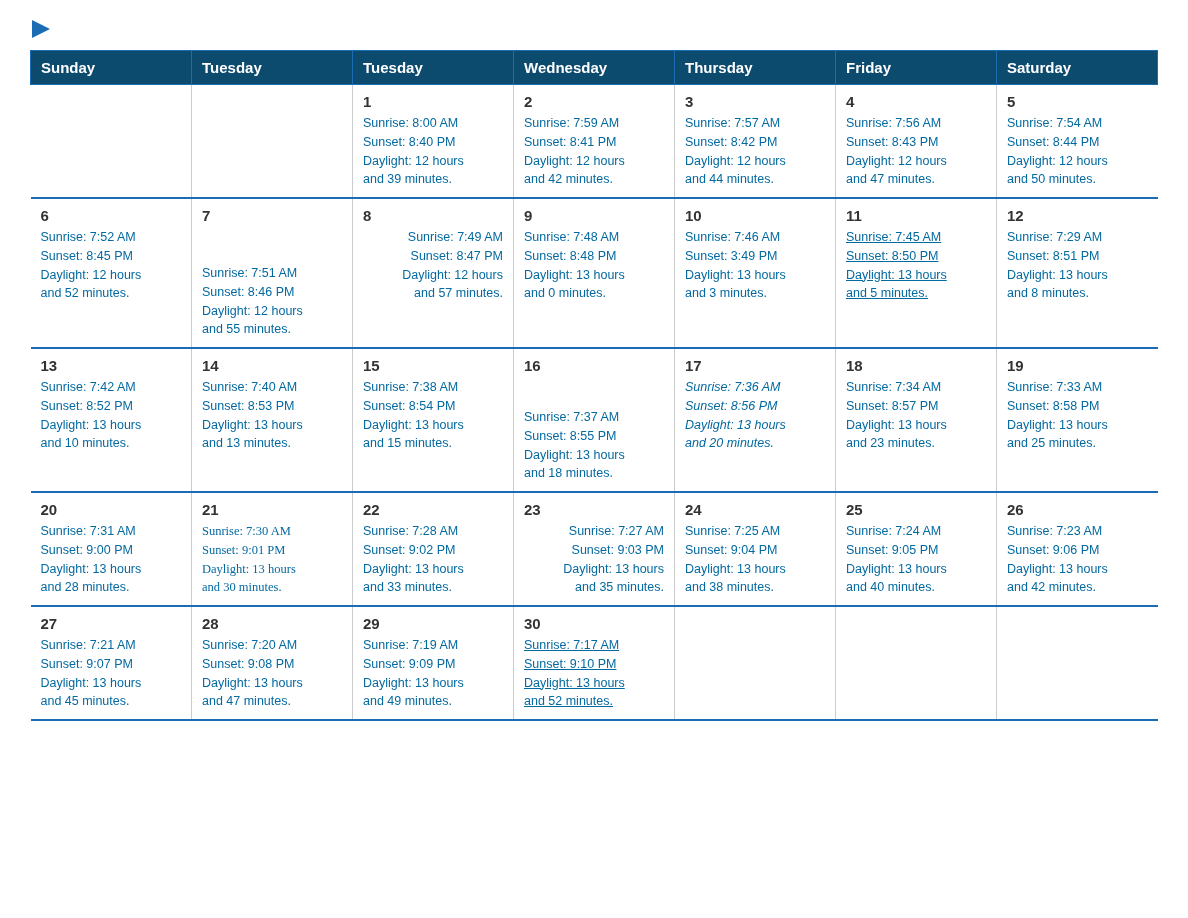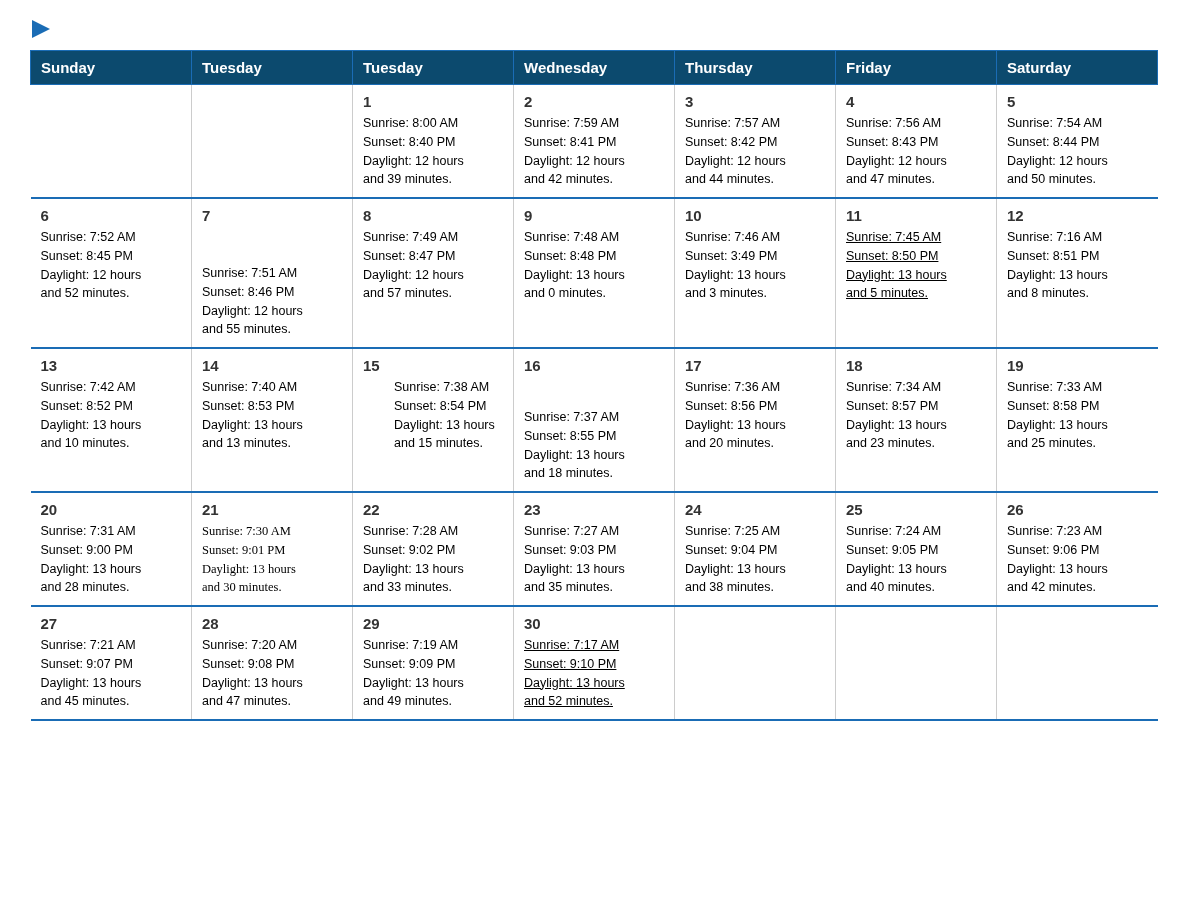--- a/index.html
+++ b/index.html
@@ -64,21 +64,21 @@
     }
     .day-number {
       font-size: 15px;
       font-weight: bold;
       color: #333;
       display: block;
       margin-bottom: 4px;
     }
     .day-info {
       font-size: 12.5px;
-      color: #000000;
+      color: #0369a1;
       line-height: 1.5;
     }
     .empty-cell {
       background: #fff;
     }
     .logo-block {
       line-height: 1.1;
     }
     .logo-line1 {
       font-size: 30px;
@@ -180,21 +180,21 @@
           </td>
           <td>
             <span class="day-number">7</span>
             <div class="day-info" style="white-space: pre-line; margin-top: 40px;">Sunrise: 7:51 AM
 Sunset: 8:46 PM
 Daylight: 12 hours
 and 55 minutes.</div>
           </td>
           <td>
             <span class="day-number">8</span>
-            <div class="day-info" style="white-space: pre-line;">Sunrise: 7:49 AM
+            <div class="day-info" style="white-space: pre-line; text-align: right;">Sunrise: 7:49 AM
 Sunset: 8:47 PM
 Daylight: 12 hours
 and 57 minutes.</div>
           </td>
           <td>
             <span class="day-number">9</span>
             <div class="day-info" style="white-space: pre-line;">Sunrise: 7:48 AM
 Sunset: 8:48 PM
 Daylight: 13 hours
 and 0 minutes.</div>
@@ -208,21 +208,21 @@
           </td>
           <td>
             <span class="day-number">11</span>
             <div class="day-info" style="white-space: pre-line; text-decoration: underline;">Sunrise: 7:45 AM
 Sunset: 8:50 PM
 Daylight: 13 hours
 and 5 minutes.</div>
           </td>
           <td>
             <span class="day-number">12</span>
-            <div class="day-info" style="white-space: pre-line;">Sunrise: 7:16 AM
+            <div class="day-info" style="white-space: pre-line;">Sunrise: 7:29 AM
 Sunset: 8:51 PM
 Daylight: 13 hours
 and 8 minutes.</div>
           </td>
         </tr>
         <tr>
           <td>
             <span class="day-number">13</span>
             <div class="day-info" style="white-space: pre-line;">Sunrise: 7:42 AM
 Sunset: 8:52 PM
@@ -231,35 +231,35 @@
           </td>
           <td>
             <span class="day-number">14</span>
             <div class="day-info" style="white-space: pre-line;">Sunrise: 7:40 AM
 Sunset: 8:53 PM
 Daylight: 13 hours
 and 13 minutes.</div>
           </td>
           <td>
             <span class="day-number">15</span>
-            <div class="day-info" style="white-space: pre-line; margin-left: 31px;">Sunrise: 7:38 AM
+            <div class="day-info" style="white-space: pre-line;">Sunrise: 7:38 AM
 Sunset: 8:54 PM
 Daylight: 13 hours
 and 15 minutes.</div>
           </td>
           <td>
             <span class="day-number">16</span>
             <div class="day-info" style="white-space: pre-line; margin-top: 34px;">Sunrise: 7:37 AM
 Sunset: 8:55 PM
 Daylight: 13 hours
 and 18 minutes.</div>
           </td>
           <td>
             <span class="day-number">17</span>
-            <div class="day-info" style="white-space: pre-line;">Sunrise: 7:36 AM
+            <div class="day-info" style="white-space: pre-line; font-style: italic;">Sunrise: 7:36 AM
 Sunset: 8:56 PM
 Daylight: 13 hours
 and 20 minutes.</div>
           </td>
           <td>
             <span class="day-number">18</span>
             <div class="day-info" style="white-space: pre-line;">Sunrise: 7:34 AM
 Sunset: 8:57 PM
 Daylight: 13 hours
 and 23 minutes.</div>
@@ -289,21 +289,21 @@
           </td>
           <td>
             <span class="day-number">22</span>
             <div class="day-info" style="white-space: pre-line;">Sunrise: 7:28 AM
 Sunset: 9:02 PM
 Daylight: 13 hours
 and 33 minutes.</div>
           </td>
           <td>
             <span class="day-number">23</span>
-            <div class="day-info" style="white-space: pre-line;">Sunrise: 7:27 AM
+            <div class="day-info" style="white-space: pre-line; text-align: right;">Sunrise: 7:27 AM
 Sunset: 9:03 PM
 Daylight: 13 hours
 and 35 minutes.</div>
           </td>
           <td>
             <span class="day-number">24</span>
             <div class="day-info" style="white-space: pre-line;">Sunrise: 7:25 AM
 Sunset: 9:04 PM
 Daylight: 13 hours
 and 38 minutes.</div>

